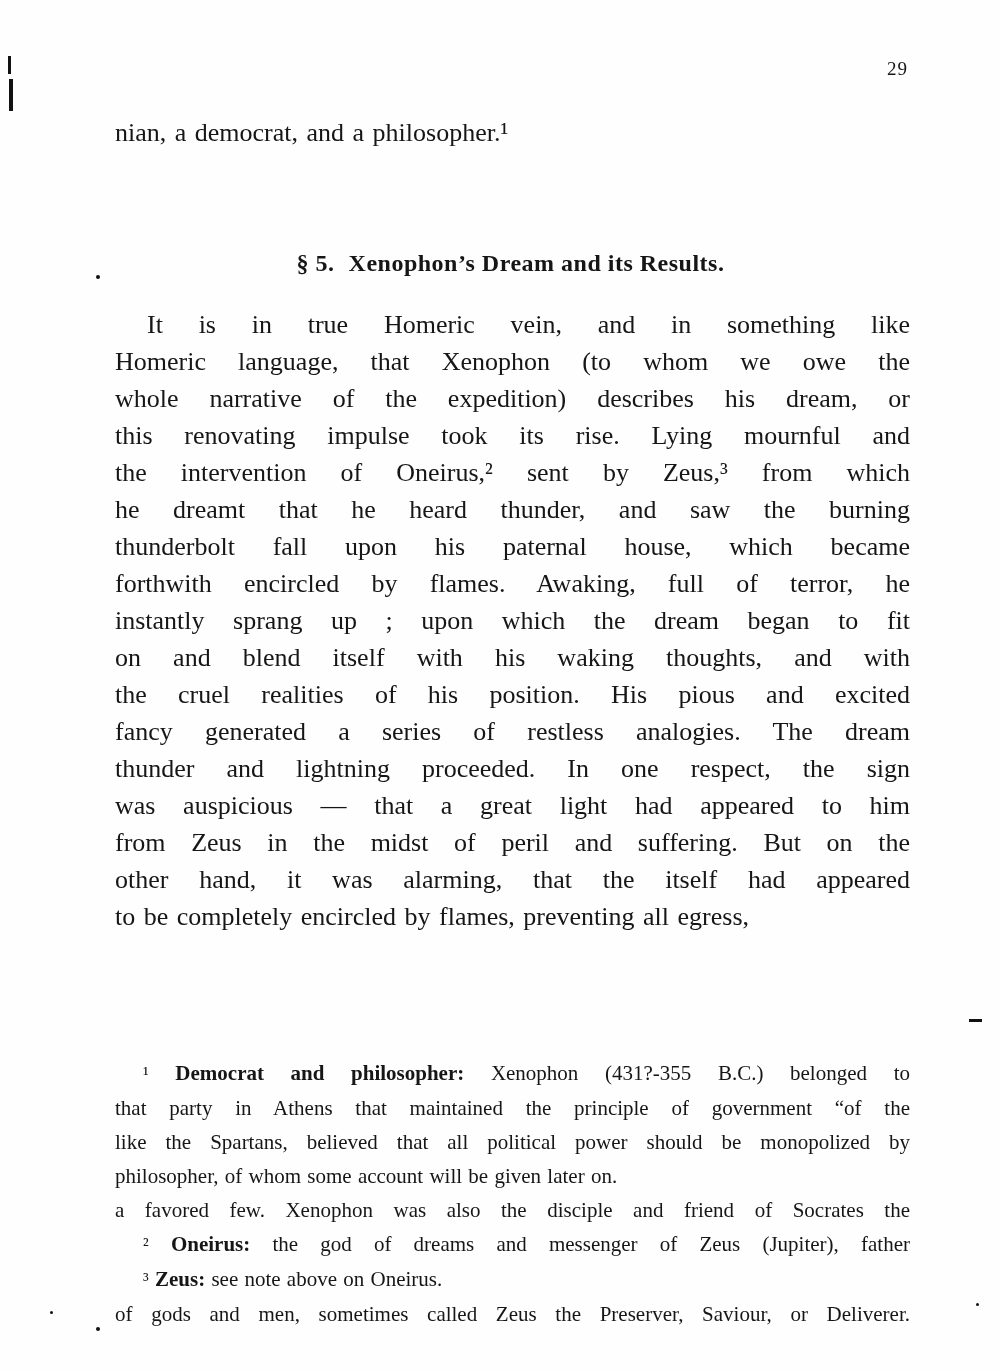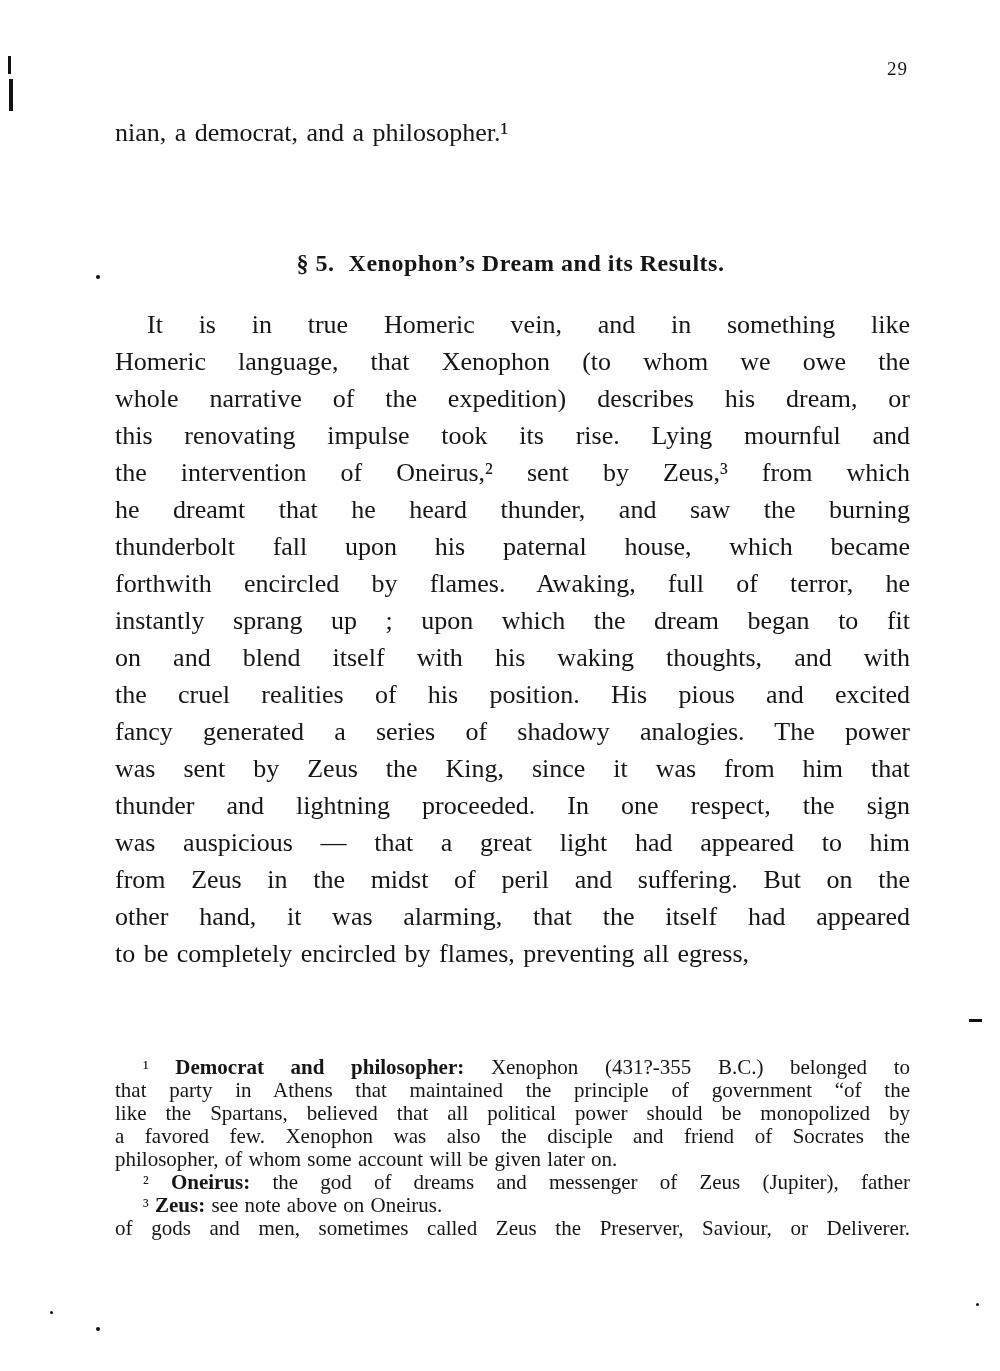--- a/index.html
+++ b/index.html
@@ -45,21 +45,21 @@
     position: absolute; top: 250px; left: 113px; width: 795px;
     text-align: center; font-weight: bold; font-size: 24px; letter-spacing: 0.5px;
   }
   .section-heading .sec-num { margin-right: 14px; }
   
   .main-para { top: 306px; }
   .main-para .line { line-height: 37px; }
   
   .footnotes { top: 1056px; }
   .fn-line {
-    font-size: 21px; line-height: 23px;
+    font-size: 21px; line-height: 34px;
     text-align: justify; text-align-last: justify;
     word-spacing: 1px;
   }
   .fn-line.end { text-align-last: left; }
   .fn-line.indent { text-indent: 28px; }
   .fn-marker { font-size: 19px; }
   .fn-lead { font-weight: bold; }
   
   .artifact { position: absolute; background: #111; }
   .a1 { left: 8px;  top: 56px;  width: 3px;  height: 18px; }
@@ -92,40 +92,39 @@
     <div class="line">Homeric language, that Xenophon (to whom we owe the</div>
     <div class="line">whole narrative of the expedition) describes his dream, or</div>
     <div class="line">this renovating impulse took its rise.  Lying mournful and</div>
     <div class="line">the intervention of Oneirus,² sent by Zeus,³ from which</div>
     <div class="line">he dreamt that he heard thunder, and saw the burning</div>
     <div class="line">thunderbolt fall upon his paternal house, which became</div>
     <div class="line">forthwith encircled by flames.  Awaking, full of terror, he</div>
     <div class="line">instantly sprang up ; upon which the dream began to fit</div>
     <div class="line">on and blend itself with his waking thoughts, and with</div>
     <div class="line">the cruel realities of his position.  His pious and excited</div>
-    <div class="line">fancy generated a series of shadowy analogies.  The power</div>
-    <div class="line">was sent by Zeus the King, since it was from him that</div>
+    <div class="line">fancy generated a series of restless analogies.  The dream</div>
     <div class="line">thunder and lightning proceeded.  In one respect, the sign</div>
     <div class="line">was auspicious — that a great light had appeared to him</div>
     <div class="line">from Zeus in the midst of peril and suffering.  But on the</div>
     <div class="line">other hand, it was alarming, that the itself had appeared</div>
     <div class="line end">to be completely encircled by flames, preventing all egress,</div>
   </div>
 
   <div class="col footnotes">
 
     <div class="fn-line indent">
       <span class="fn-marker">¹</span>
       <span class="fn-lead">Democrat and philosopher:</span>
       <span>Xenophon (431?-355 B.C.) belonged to</span>
     </div>
     <div class="fn-line">that party in Athens that maintained the principle of government “of the</div>
     <div class="fn-line">like the Spartans, believed that all political power should be monopolized by</div>
+    <div class="fn-line end">philosopher, of whom some account will be given later on.</div>
     <div class="fn-line">a favored few.  Xenophon was also the disciple and friend of Socrates the</div>
-    <div class="fn-line end">philosopher, of whom some account will be given later on.</div>
 
     <div class="fn-line indent">
       <span class="fn-marker">²</span>
       <span class="fn-lead">Oneirus:</span>
       <span>the god of dreams and messenger of Zeus (Jupiter), father</span>
     </div>
     <div class="fn-line end indent">
       <span class="fn-marker">³</span>
       <span class="fn-lead">Zeus:</span>
       <span>see note above on Oneirus.</span>

